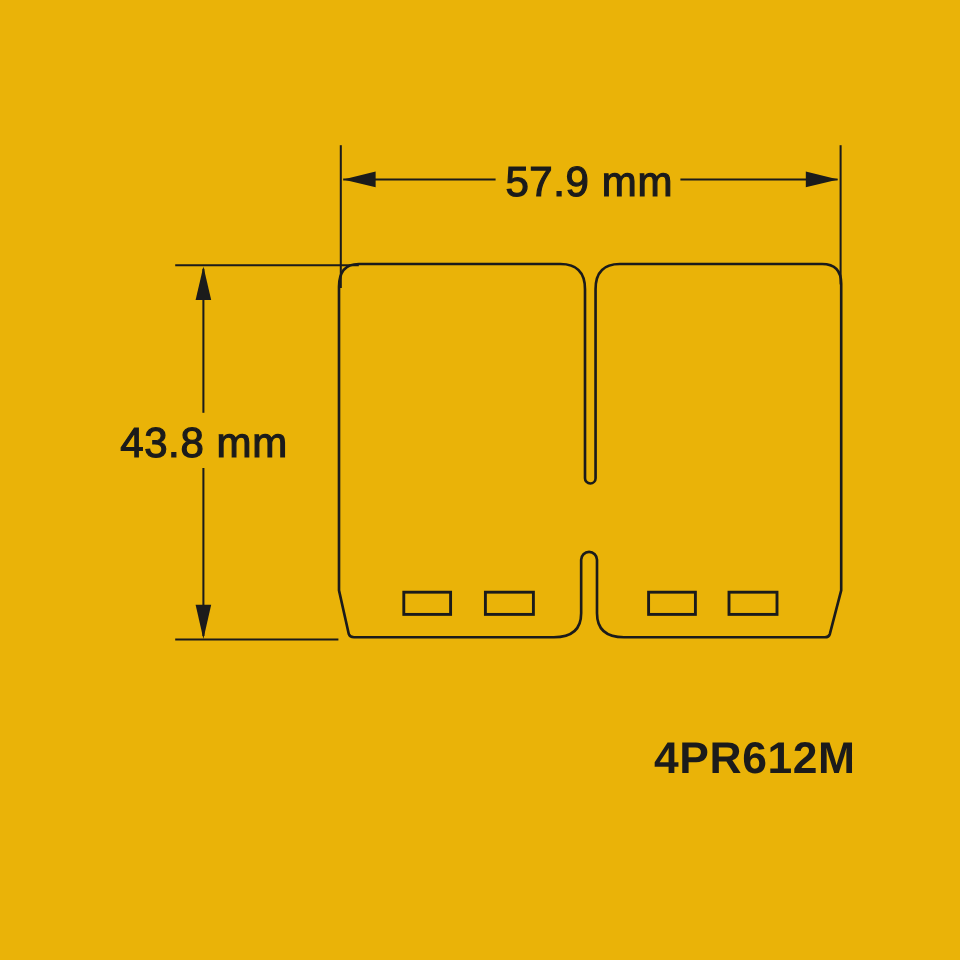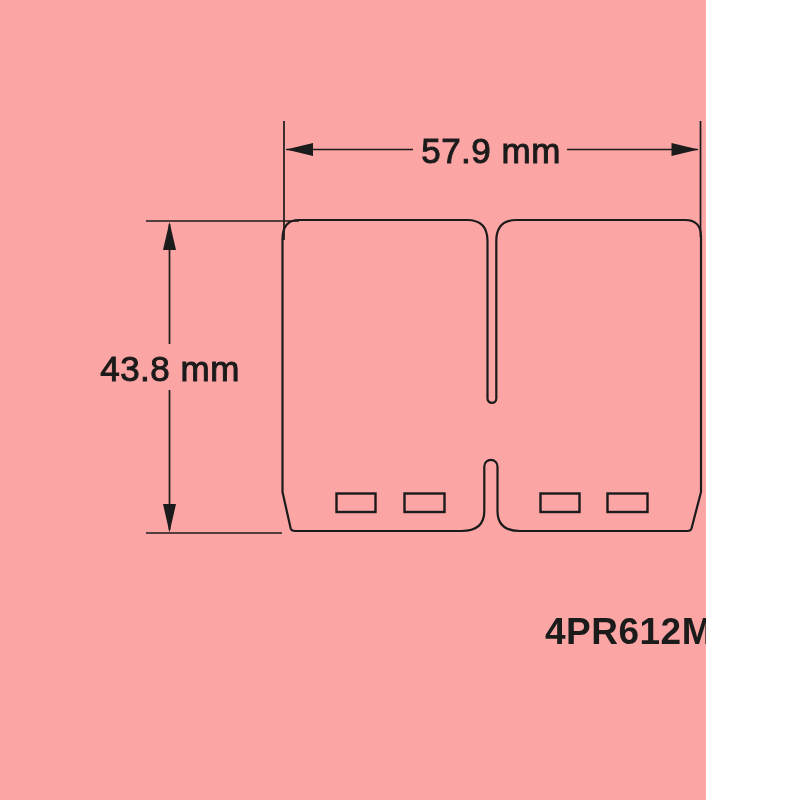--- a/index.html
+++ b/index.html
@@ -5,23 +5,23 @@
   html, body {
     margin: 0;
     padding: 0;
     width: 800px;
     height: 800px;
     background: #ffffff;
     font-family: "Liberation Sans", sans-serif;
   }
   .canvas {
     position: relative;
-    width: 706px;
+    width: 800px;
     height: 800px;
-    background: #fca5a5;
+    background: #eab308;
     overflow: hidden;
   }
   svg { display: block; }
   .outline {
     fill: none;
     stroke: #1b1b1b;
     stroke-width: 2.2;
     stroke-linejoin: round;
     stroke-linecap: butt;
   }

